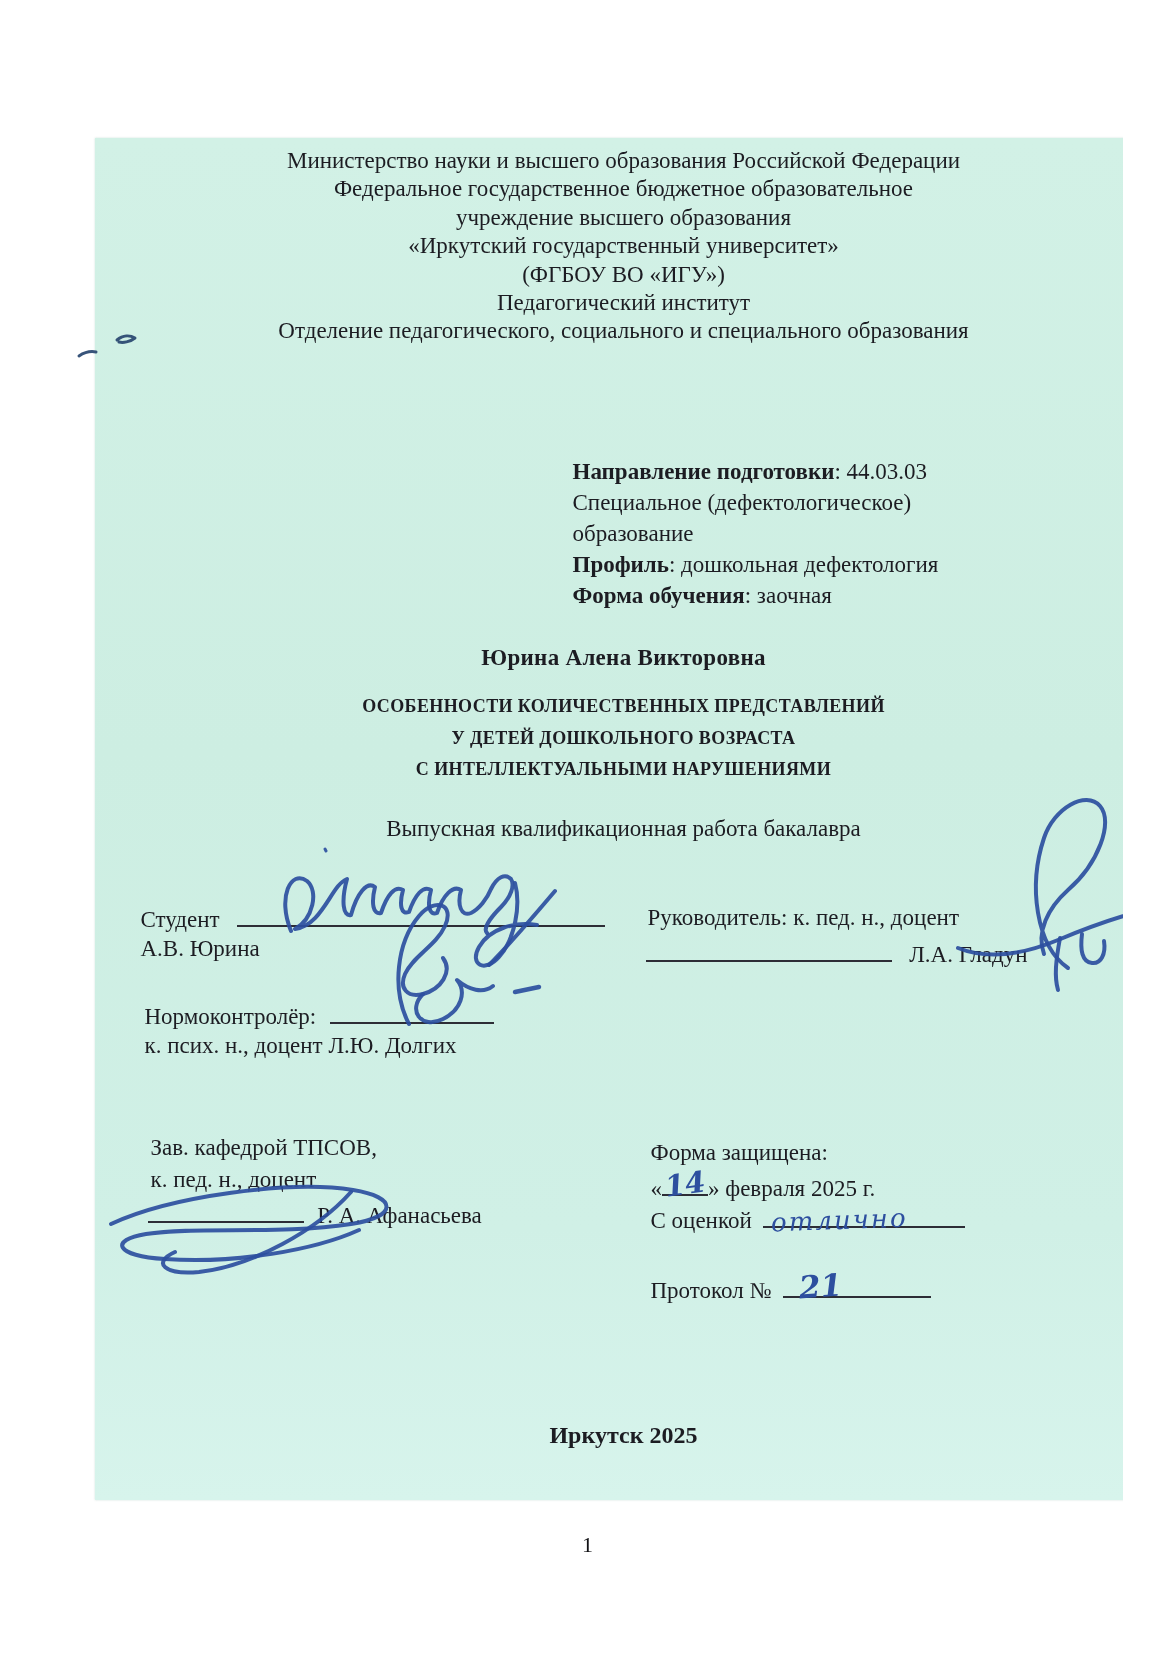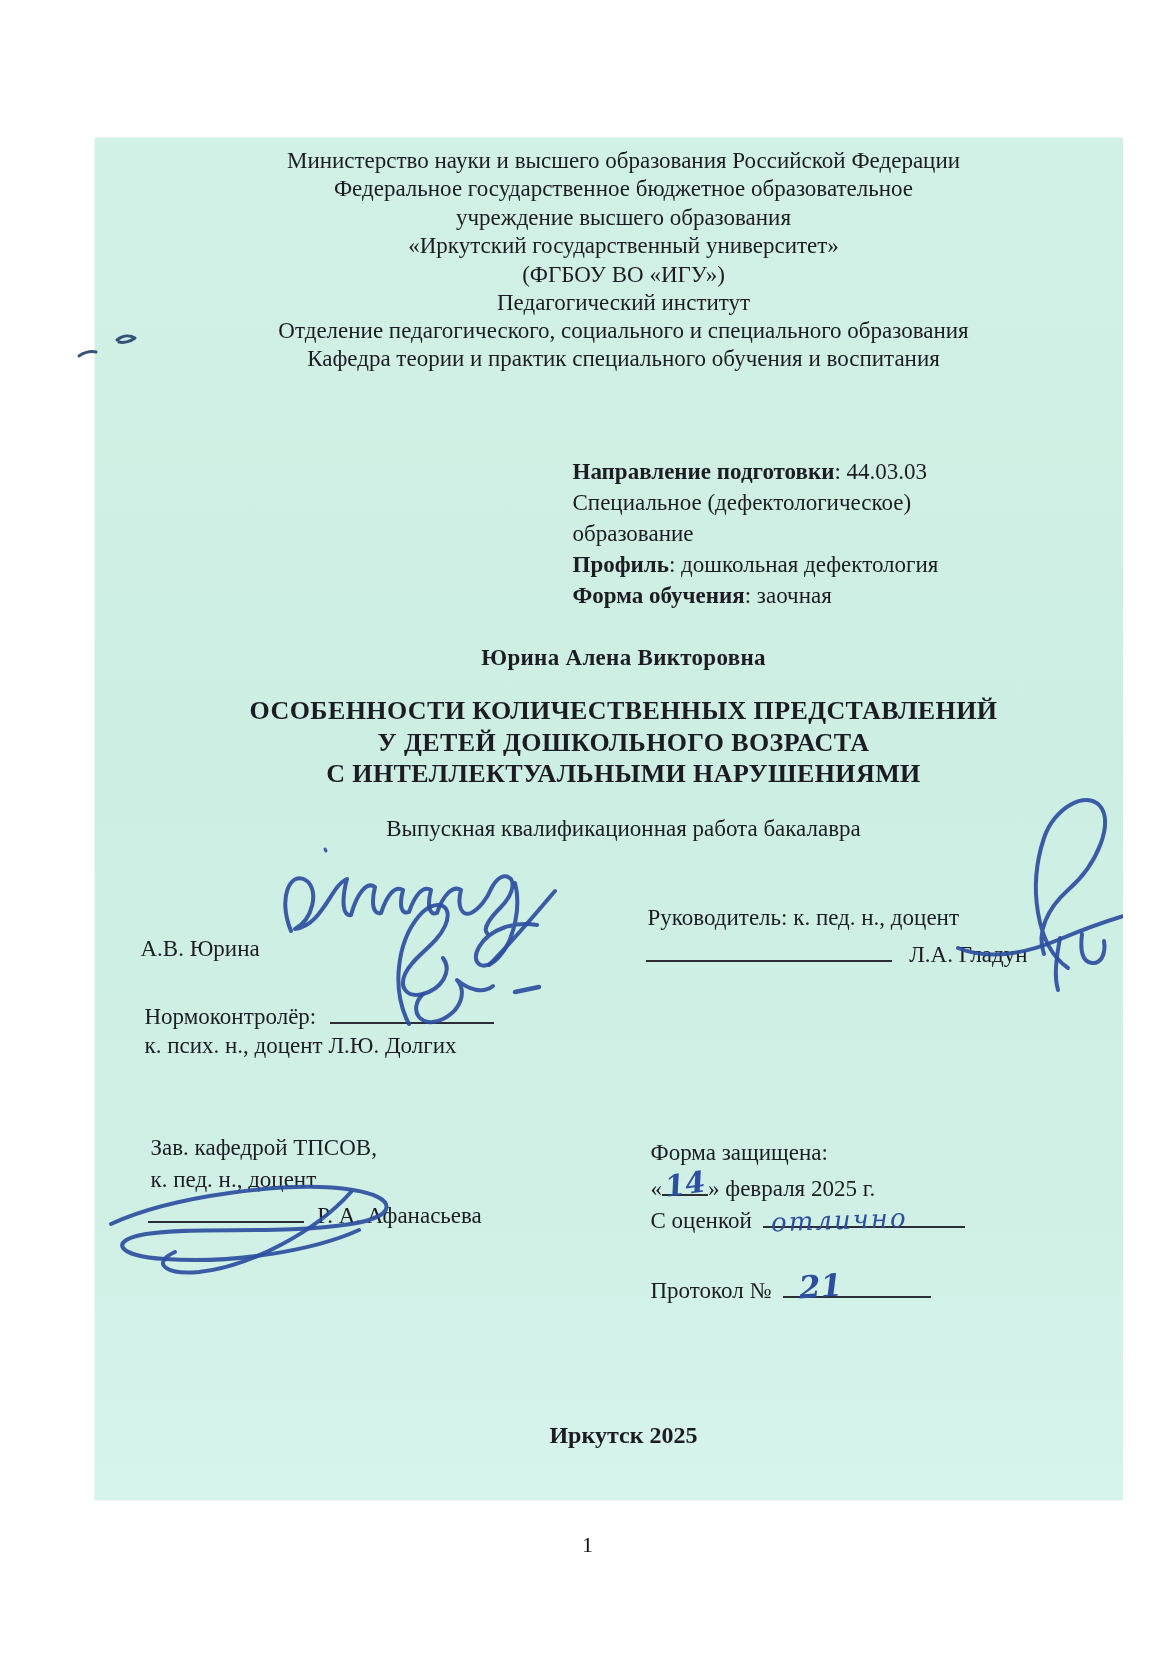--- a/index.html
+++ b/index.html
@@ -10,21 +10,21 @@
     color:#1c1c22;
   }
   .scan-page {
     position:absolute; left:42px; top:138px; width:1058px; height:1362px;
     background:linear-gradient(180deg,#d2f1e6 0%, #cdeee2 45%, #d0f0e6 80%, #d7f4ec 100%);
     box-shadow:0 0 2px rgba(120,170,155,.35);
   }
   .line { position:absolute; white-space:nowrap; font-size:23px; }
   .center { left:0; right:0; text-align:center; }
   .b { font-weight:bold; }
-  .title-line { font-weight:bold; font-size:26px; letter-spacing:.4px; }
+  .title-line { font-weight:bold; font-size:18px; letter-spacing:.4px; }
   .author-line { font-weight:bold; font-size:23px; letter-spacing:.3px; }
   .city-line { font-weight:bold; font-size:24px; }
   .prog { position:absolute; left:478px; top:288px; line-height:31px; font-size:23px;margin-top:30px; }
   .blank {
     display:inline-block; position:relative; height:.95em;
     border-bottom:2px solid #2d2d36; vertical-align:baseline;
   }
   .hand {
     position:absolute; color:#2d4f9f; font-style:italic;
     font-family:"DejaVu Serif",serif; white-space:nowrap;
@@ -43,38 +43,41 @@
 
   <div class="scan-page">
 
     <div class="line center" style="top:10px">Министерство науки и высшего образования Российской Федерации</div>
     <div class="line center" style="top:38px">Федеральное государственное бюджетное образовательное</div>
     <div class="line center" style="top:67px">учреждение высшего образования</div>
     <div class="line center" style="top:95px">«Иркутский государственный университет»</div>
     <div class="line center" style="top:124px">(ФГБОУ ВО «ИГУ»)</div>
     <div class="line center" style="top:152px">Педагогический институт</div>
     <div class="line center" style="top:180px">Отделение педагогического, социального и специального образования</div>
-    <div class="line center" style="top:208px">Кафедра теории и практик специального обучения и воспитания</div>
 
     <div class="prog">
       <div><span class="b">Направление подготовки</span><span>: 44.03.03</span></div>
       <div>Специальное (дефектологическое)</div>
       <div>образование</div>
       <div><span class="b">Профиль</span><span>: дошкольная дефектология</span></div>
       <div><span class="b">Форма обучения</span><span>: заочная</span></div>
     </div>
 
     <div class="line center author-line" style="top:507px">Юрина Алена Викторовна</div>
 
     <div class="line center title-line" style="top:558px">ОСОБЕННОСТИ КОЛИЧЕСТВЕННЫХ ПРЕДСТАВЛЕНИЙ</div>
     <div class="line center title-line" style="top:590px">У ДЕТЕЙ ДОШКОЛЬНОГО ВОЗРАСТА</div>
     <div class="line center title-line" style="top:621px">С ИНТЕЛЛЕКТУАЛЬНЫМИ НАРУШЕНИЯМИ</div>
 
     <div class="line center" style="top:678px">Выпускная квалификационная работа бакалавра</div>
 
+    <div class="line" style="left:46px; top:765px">
+      <span>Студент</span>
+      <span class="blank" style="width:368px; margin-left:12px"></span>
+    </div>
     <div class="line" style="left:46px; top:798px">А.В. Юрина</div>
 
     <div class="line" style="left:553px; top:767px">Руководитель: к. пед. н., доцент</div>
     <div class="line" style="left:551px; top:800px">
       <span class="blank" style="width:246px"></span>
       <span style="margin-left:12px">Л.А. Гладун</span>
     </div>
 
     <div class="line" style="left:50px; top:862px">
       <span>Нормоконтролёр:</span>

